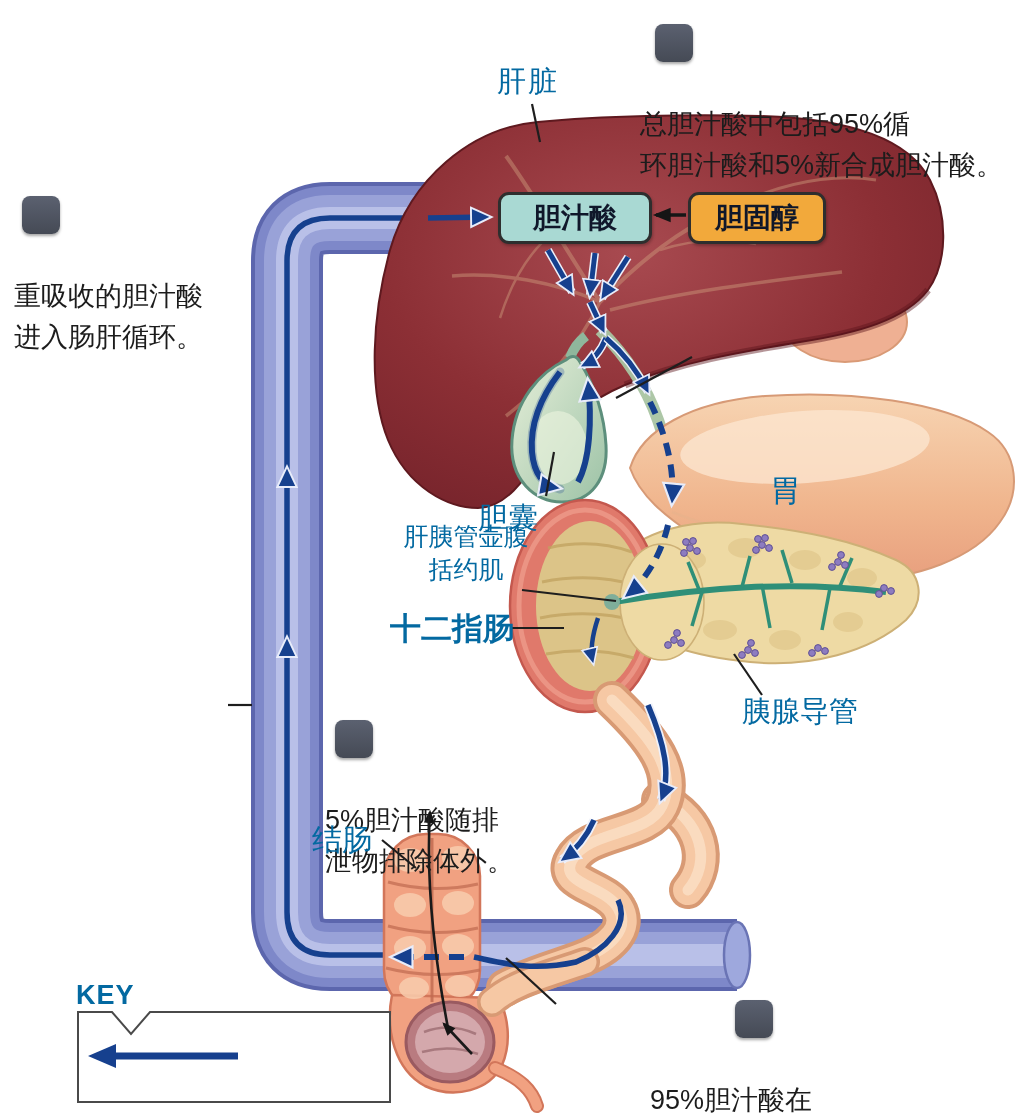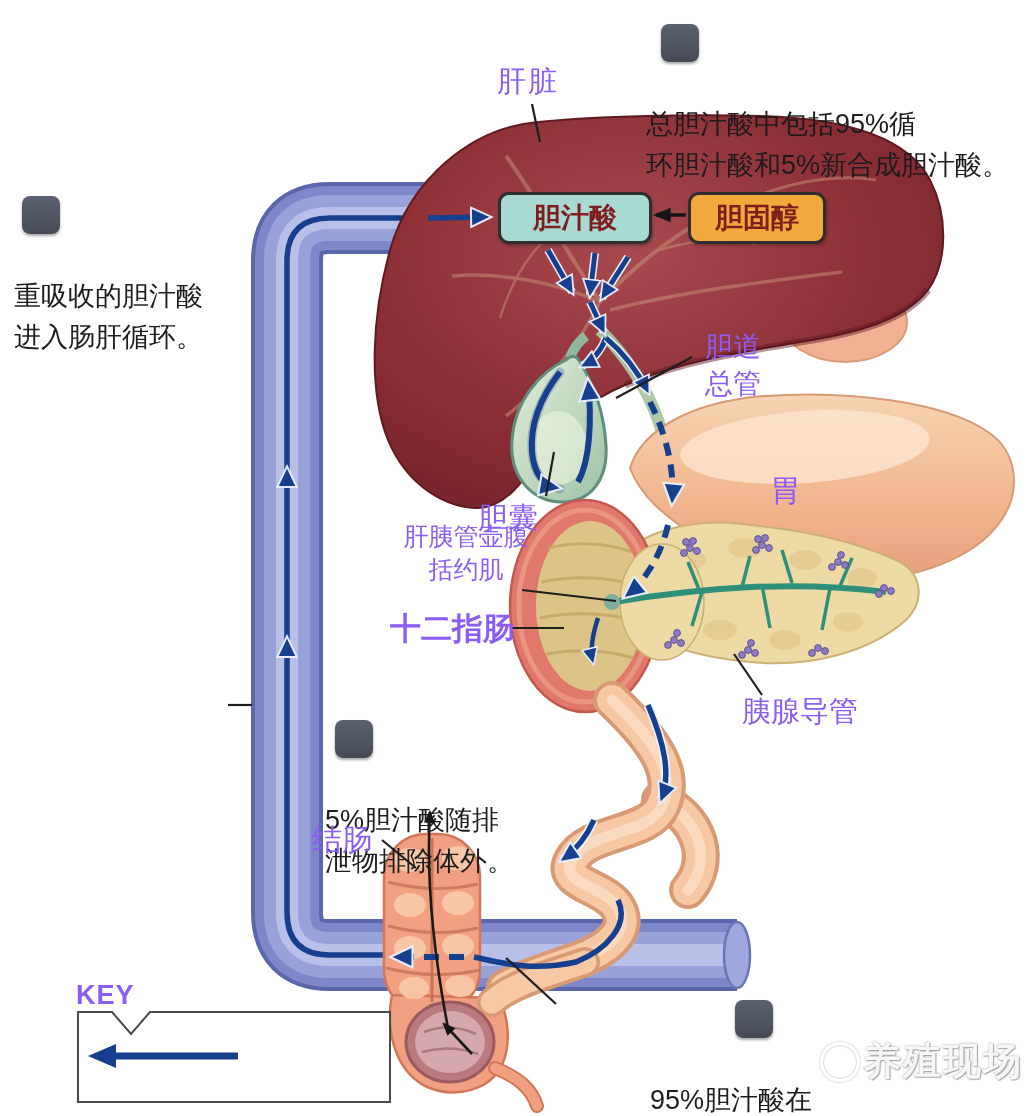--- a/index.html
+++ b/index.html
@@ -1,27 +1,27 @@
 <!DOCTYPE html>
 <html><head>
 <meta charset="utf-8">
 <style>
   html,body{margin:0;padding:0;background:#fff;}
   #canvas{position:relative;width:1026px;height:1116px;background:#ffffff;overflow:hidden;
           font-family:"Liberation Sans","DejaVu Sans",sans-serif;color:#1c1c1c;}
   #art{position:absolute;left:0;top:0;}
-  .lbl{position:absolute;font-weight:500;color:#8b5cf6;white-space:pre-line;}
+  .lbl{position:absolute;font-weight:500;color:#0369a1;white-space:pre-line;}
   .callout{position:absolute;font-size:27px;line-height:41px;font-weight:500;white-space:pre-line;}
   .badge{position:absolute;width:38px;height:38px;border-radius:8px;
          background:linear-gradient(#5b6170,#454a55);color:#fff;
          font-size:25px;font-weight:bold;display:flex;align-items:center;justify-content:center;
          box-shadow:0 2px 3px rgba(0,0,0,.35);}
   .termbox{position:absolute;height:46px;border:3px solid #2e2e2e;border-radius:11px;
            display:flex;align-items:center;justify-content:center;
-           font-size:28px;font-weight:bold;color:#7f1d1d;box-shadow:1px 2px 3px rgba(0,0,0,.25);}
+           font-size:28px;font-weight:bold;color:#0f172a;box-shadow:1px 2px 3px rgba(0,0,0,.25);}
   #watermark{position:absolute;left:820px;top:1036px;display:flex;align-items:center;gap:3px;
              color:rgba(255,255,255,.93);font-size:38px;font-weight:bold;letter-spacing:2px;
              text-shadow:0 0 2px rgba(110,110,110,.75),1px 1px 1px rgba(130,130,130,.6);z-index:9;}
   #watermark .wm-circle{width:34px;height:34px;border-radius:50%;border:3px solid rgba(255,255,255,.95);
              box-shadow:0 0 2px rgba(110,110,110,.7), inset 0 0 2px rgba(110,110,110,.7);position:relative;}
   #watermark .wm-circle::after{content:"";position:absolute;left:7px;top:9px;width:14px;height:11px;
              border-radius:50% 50% 45% 45%;background:rgba(255,255,255,.95);}
 </style>
 </head>
 <body>
@@ -289,37 +289,35 @@
 
   <g>
     <path d="M112,1012 L78,1012 L78,1102 L390,1102 L390,1012 L150,1012 L131,1034 Z" fill="#ffffff" stroke="#4a4a4a" stroke-width="2"></path>
     <path d="M238,1056 L114,1056" stroke="#16408e" stroke-width="7" fill="none"></path>
     <path d="M116,1044 L88,1056 L116,1068 Z" fill="#16408e"></path>
   </g>
 </svg>
 
   <div class="lbl" style="left:497px;top:62px;font-size:29px;letter-spacing:2px;">肝脏</div>
 
-  <div class="callout" style="left:640px;top:22px;width:378px;text-indent:71px;margin-left:6px;">
+  <div class="callout" style="left:640px;top:22px;width:378px;text-indent:71px;">
     <span class="badge" style="left:15px;top:2px;">1</span>
     <span style="white-space:pre-line;">总胆汁酸中包括95%循
 环胆汁酸和5%新合成胆汁酸。</span>
   </div>
 
   <div class="callout" style="left:14px;top:194px;width:286px;text-indent:60px;">
     <span class="badge" style="left:8px;top:2px;">3</span>
     <span style="white-space:pre-line;">重吸收的胆汁酸
 进入肠肝循环。</span>
   </div>
 
   <div class="termbox" style="left:498px;top:192px;width:148px;background:#a9d9d3;">胆汁酸</div>
   <div class="termbox" style="left:688px;top:192px;width:132px;background:#f2a93b;">胆固醇</div>
 
-  <div class="lbl" style="left:700px;top:328px;width:66px;font-size:28px;line-height:37px;text-align:center;">胆道
-总管</div>
 
   <div class="lbl" style="left:770px;top:470px;font-size:31px;">胃</div>
 
   <div class="lbl" style="left:478px;top:498px;font-size:30px;">胆囊</div>
 
   <div class="lbl" style="left:398px;top:520px;width:136px;font-size:25px;line-height:33px;text-align:center;">肝胰管壶腹
 括约肌</div>
 
   <div class="lbl" style="left:742px;top:692px;font-size:29px;">胰腺导管</div>
 
@@ -336,18 +334,14 @@
 
 
   <div class="lbl" style="left:76px;top:980px;font-size:27px;font-weight:bold;letter-spacing:1px;">KEY</div>
 
   <div class="callout" style="left:650px;top:998px;width:376px;text-indent:140px;">
     <span class="badge" style="left:85px;top:2px;">2</span>
     <span style="white-space:pre-line;">95%胆汁酸在
 小肠中被重吸收</span>
   </div>
 
-  <div id="watermark">
-    <span class="wm-circle"></span>
-    <span>养殖现场</span>
-  </div>
 
 </div>
 
 </body></html>

